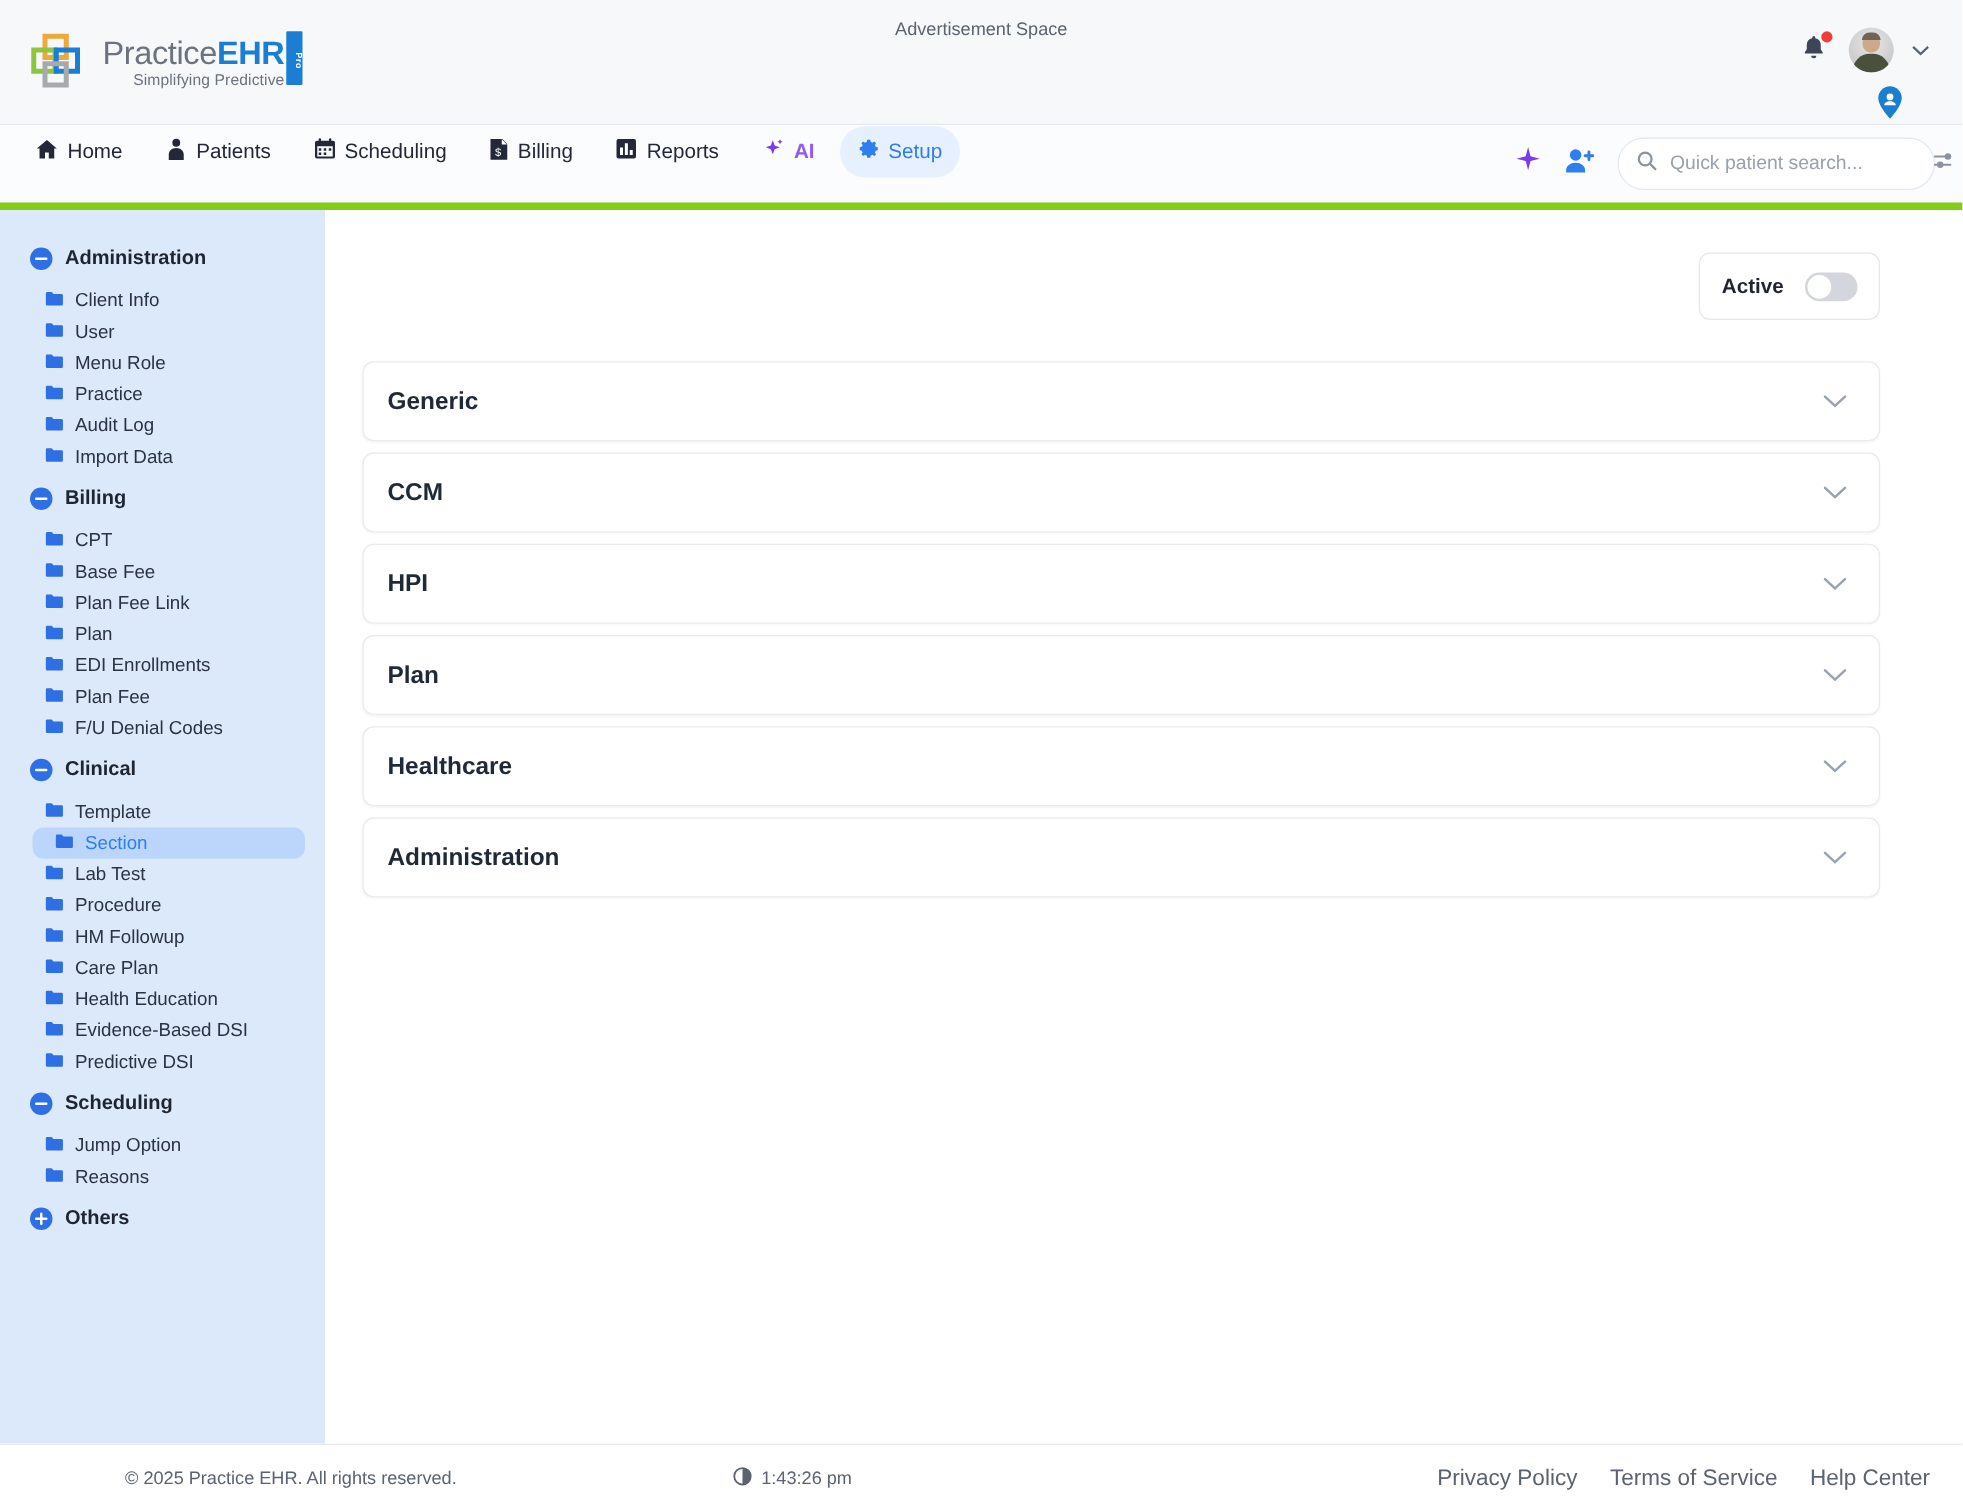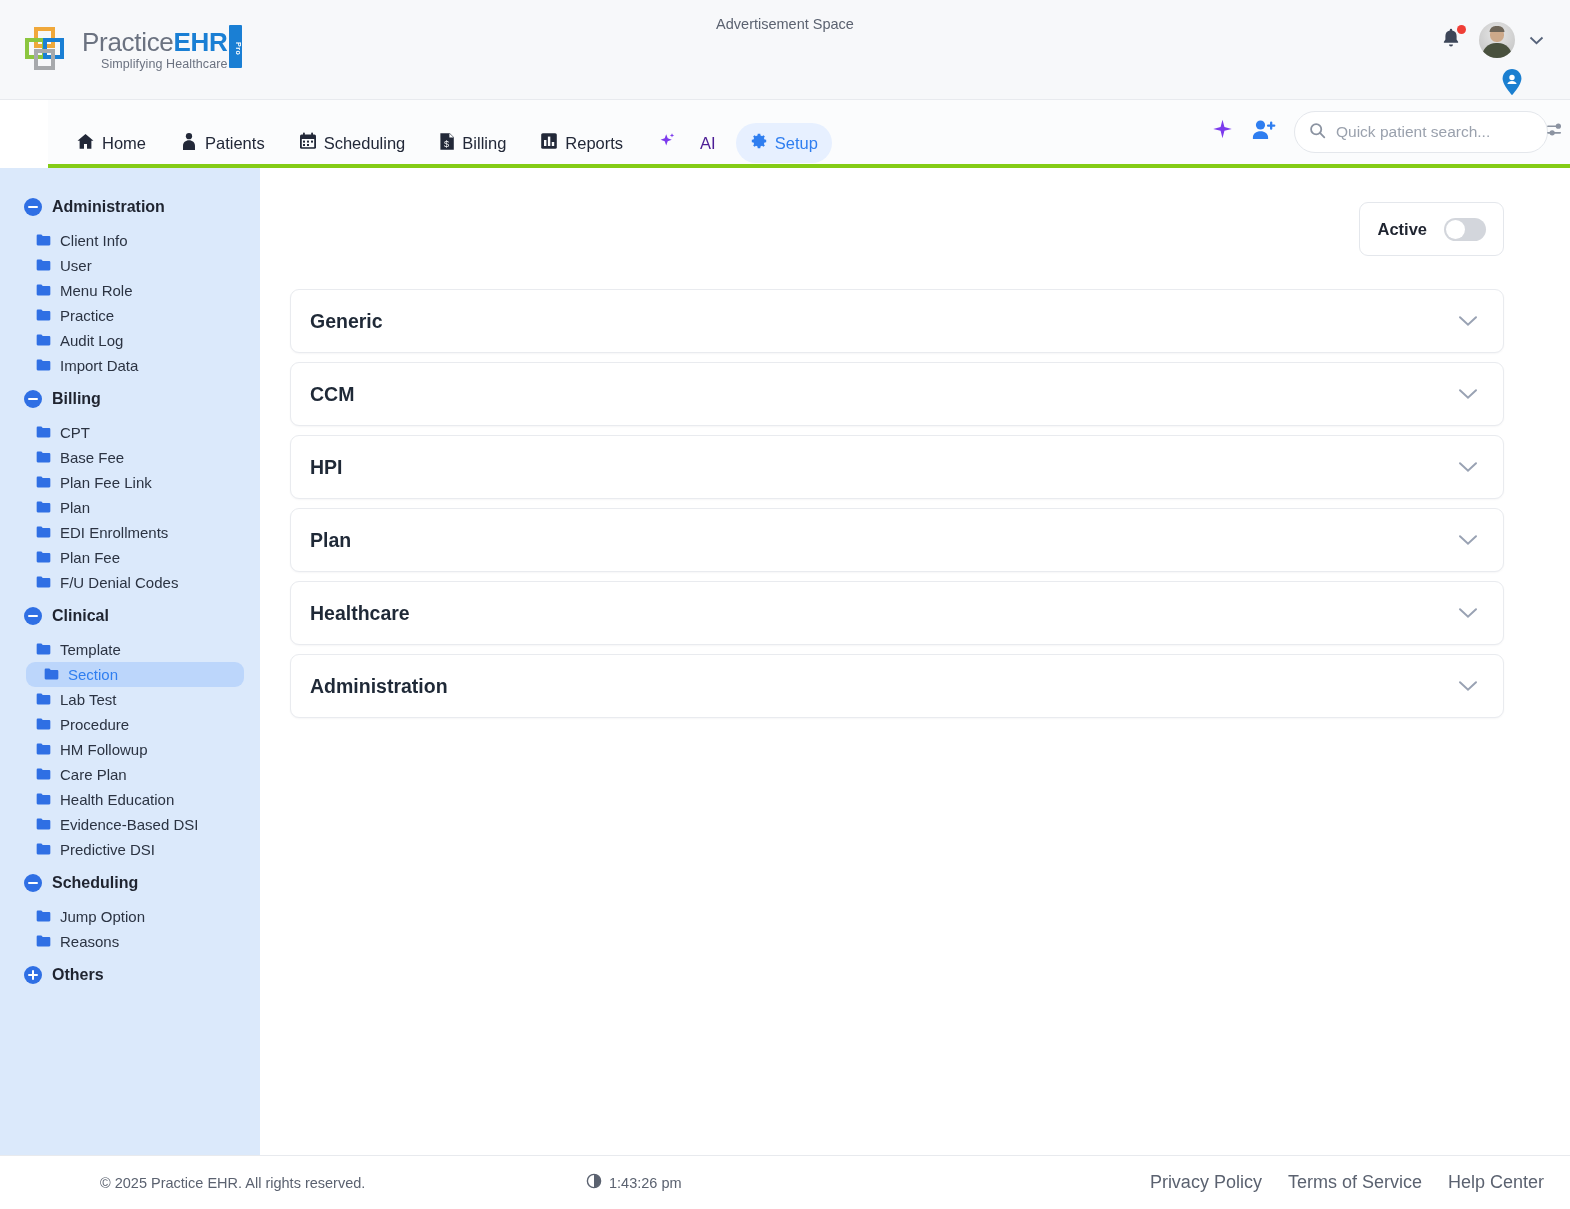--- a/index.html
+++ b/index.html
@@ -74,30 +74,30 @@
     width: 30px; height: 15px; border-radius: 14px 14px 0 0; background: #49513e;
   }
   .chev-sm { color: #56637a; font-size: 13px; cursor: pointer; }
   .pin-wrap { position: absolute; right: 46px; top: 68px; cursor: pointer; }
 
   
   .navbar {
     position: relative;
     height: 68px;
     background: #fbfcfd;
-    border-bottom: 4px solid #84cc16;
-    display: flex; align-items: flex-end; margin-left: 48px;
+    border-bottom: 6px solid #84cc16;
+    display: flex; align-items: flex-start;
   }
   .nav-items { display: flex; align-items: center; gap: 6px; padding-left: 14px; }
   .nav-item {
     display: flex; align-items: center; gap: 7px;
     padding: 9px 14px; border-radius: 20px;
     font-size: 16.5px; color: #222838; cursor: pointer; white-space: nowrap;
   }
-  .nav-item.ai { color: #4c1d95; gap: 23px; }
+  .nav-item.ai { color: #8b5cf6; gap: 6px; font-weight: bold; }
   .nav-item.active { background: #e7f0ff; color: #2f7ef0; }
   .nav-right {
     position: absolute; right: 22px; top: 50%; transform: translateY(-50%);
     display: flex; align-items: center; gap: 16px;
   }
   .quick-search {
     display: flex; align-items: center; gap: 10px;
     width: 254px; height: 42px; padding: 0 14px;
     border: 1px solid #e4e7ec; border-radius: 22px; background: #fff;
   }
@@ -218,21 +218,21 @@
         <rect x="14" y="5" width="17" height="17" fill="none" stroke="#f0a83a" stroke-width="4"></rect>
         <rect x="5" y="16" width="17" height="17" fill="none" stroke="#8cc63f" stroke-width="4"></rect>
         <rect x="23" y="16" width="17" height="17" fill="none" stroke="#1a7fd4" stroke-width="4"></rect>
         <rect x="14" y="27" width="17" height="17" fill="none" stroke="#a7a9ac" stroke-width="4"></rect>
       </svg>
     </div>
     <div class="logo-text-block">
       <div class="logo-line1">
         <span class="logo-practice">Practice</span><span class="logo-ehr">EHR</span>
       </div>
-      <div class="logo-tag">Simplifying Healthcare</div>
+      <div class="logo-tag">Simplifying Predictive</div>
       <div class="pro-badge">Pro</div>
     </div>
   </div>
 
   <div class="ad-space">Advertisement Space</div>
 
   <div class="top-right">
     <div class="bell-wrap">
       <svg width="24" height="24" viewBox="0 0 24 24" fill="#3d4658">
         <path d="M12 2.8a1.2 1.2 0 0 1 1.2 1.2v.6a5.6 5.6 0 0 1 4.4 5.4v3.4l1.5 2.3c.3.5 0 1.1-.6 1.1H5.5c-.6 0-.9-.6-.6-1.1L6.4 13.4V10a5.6 5.6 0 0 1 4.4-5.4V4A1.2 1.2 0 0 1 12 2.8z"></path>

